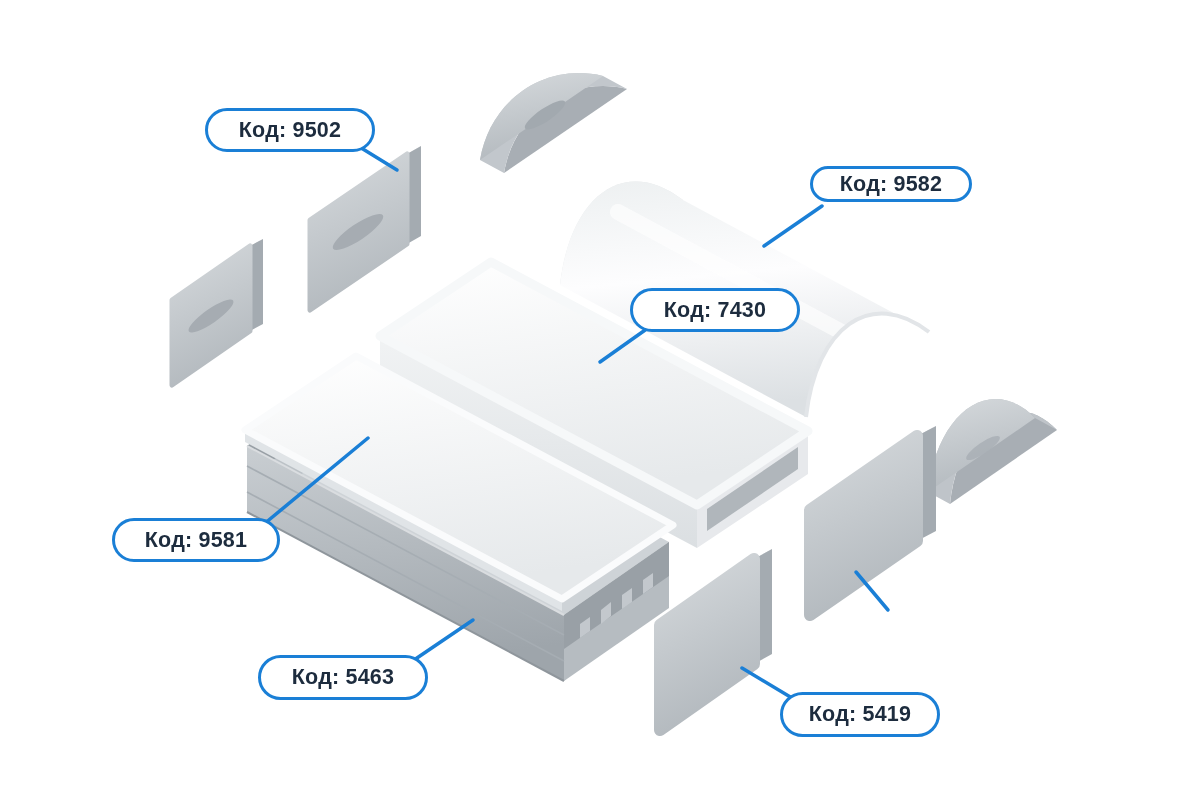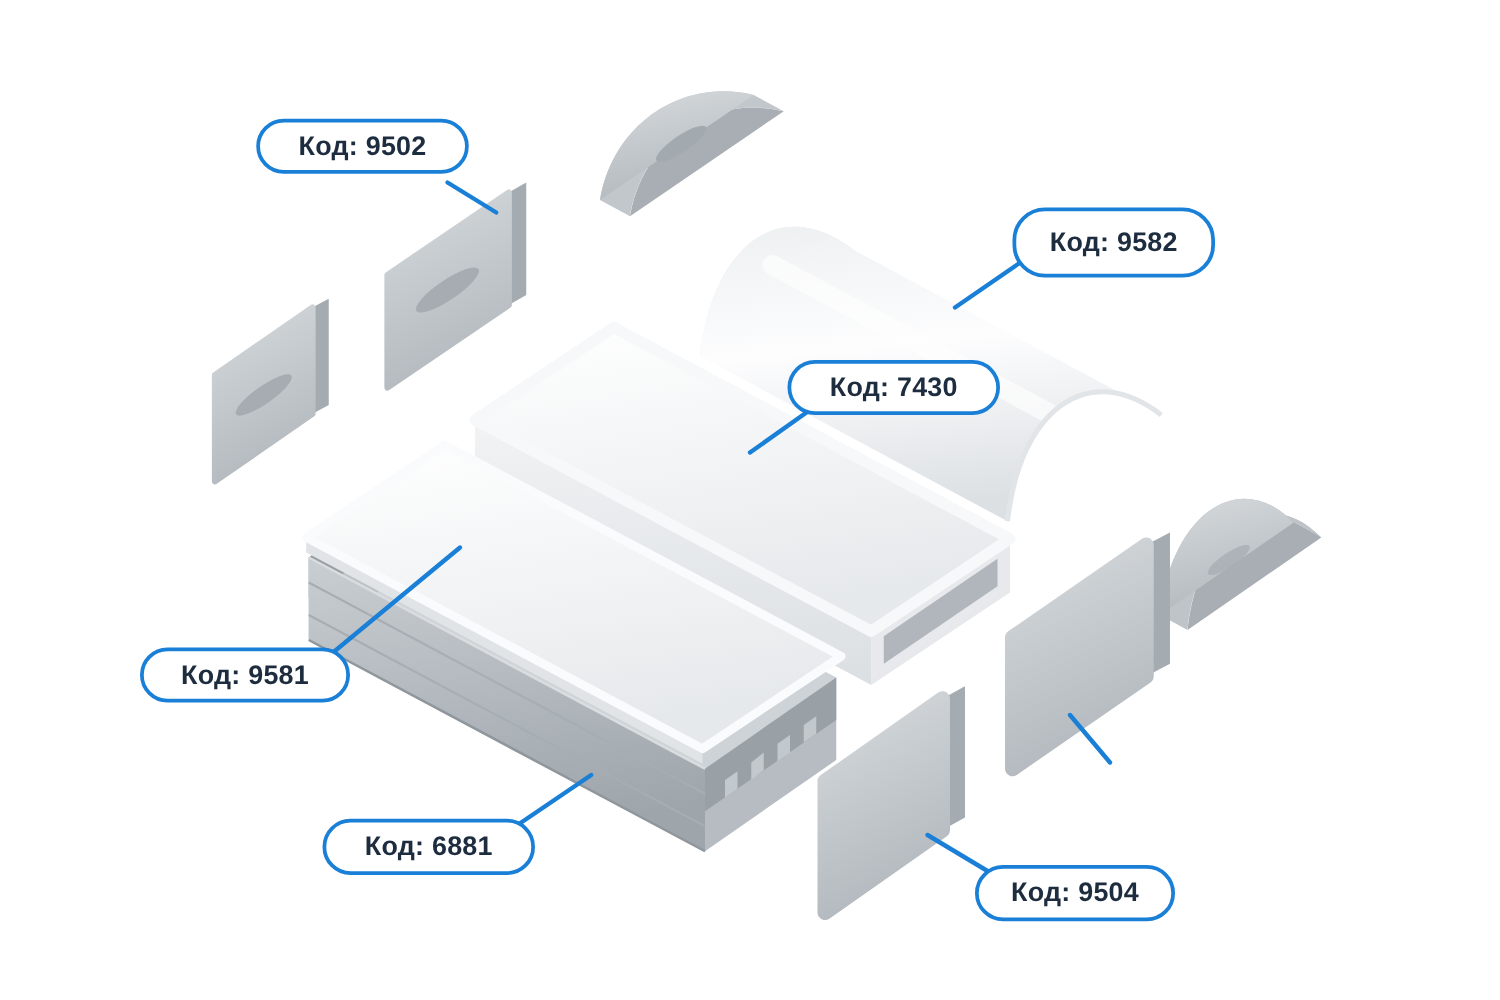--- a/index.html
+++ b/index.html
@@ -23,22 +23,22 @@
     background:#ffffff;
     border:3.5px solid var(--accent);
     border-radius:26px;
     font-weight:bold;
     font-size:21.5px;
     letter-spacing:.2px;
     color:var(--label-text);
     white-space:nowrap;
     z-index:5;
   }
-  .lp-9502{left:205px;top:95px;width:170px;height:44px;text-align:right;}
-  .lp-9582{left:810px;top:166px;width:162px;height:56px;}
+  .lp-9502{left:205px;top:108px;width:170px;height:44px;text-align:right;}
+  .lp-9582{left:810px;top:166px;width:162px;height:36px;}
   .lp-9580{left:630px;top:288px;width:170px;height:44px;}
   .lp-9581{left:112px;top:518px;width:168px;height:44px;text-align:right;}
   .lp-9491{left:258px;top:655px;width:170px;height:45px;}
   .lp-9500{left:876px;top:605px;width:164px;height:45px;}
   .lp-9504{left:780px;top:692px;width:160px;height:45px;}
   .leader{stroke:var(--accent);stroke-width:3.5;fill:none;stroke-linecap:round;}
 </style>
 </head>
 <body>
 
@@ -157,16 +157,16 @@
       <line class="leader" x1="414" y1="660" x2="473" y2="620"></line>
       <line class="leader" x1="888" y1="610" x2="856" y2="572"></line>
       <line class="leader" x1="792" y1="698" x2="742" y2="668"></line>
     </g>
   </svg>
 
   <div class="label-pill lp-9502">Код: 9502</div>
   <div class="label-pill lp-9582">Код: 9582</div>
   <div class="label-pill lp-9580">Код: 7430</div>
   <div class="label-pill lp-9581">Код: 9581</div>
-  <div class="label-pill lp-9491">Код: 6881</div>
-  <div class="label-pill lp-9504">Код: 9504</div>
+  <div class="label-pill lp-9491">Код: 5463</div>
+  <div class="label-pill lp-9504">Код: 5419</div>
 
 </div>
 
 </body></html>

